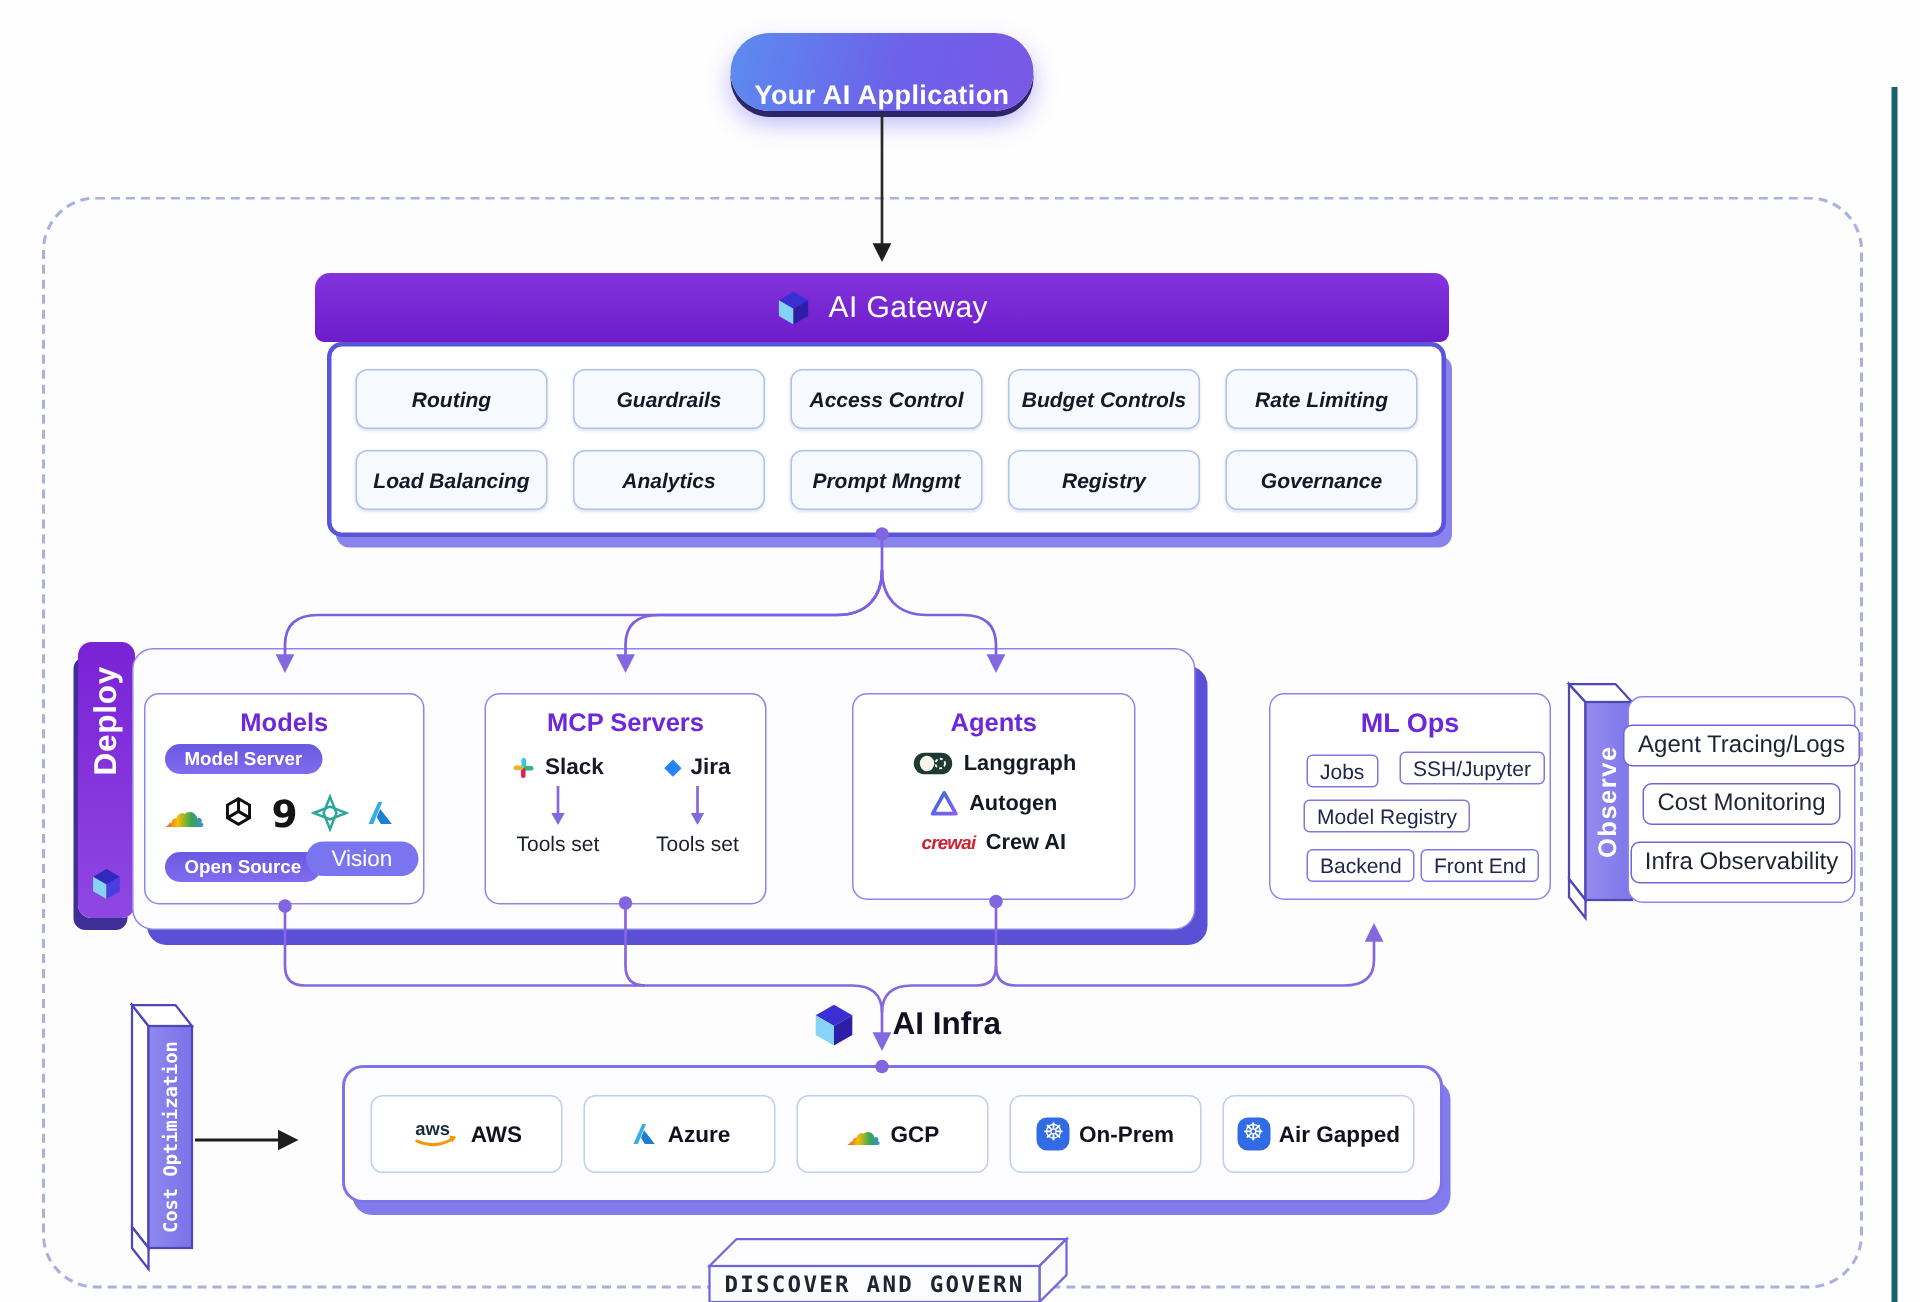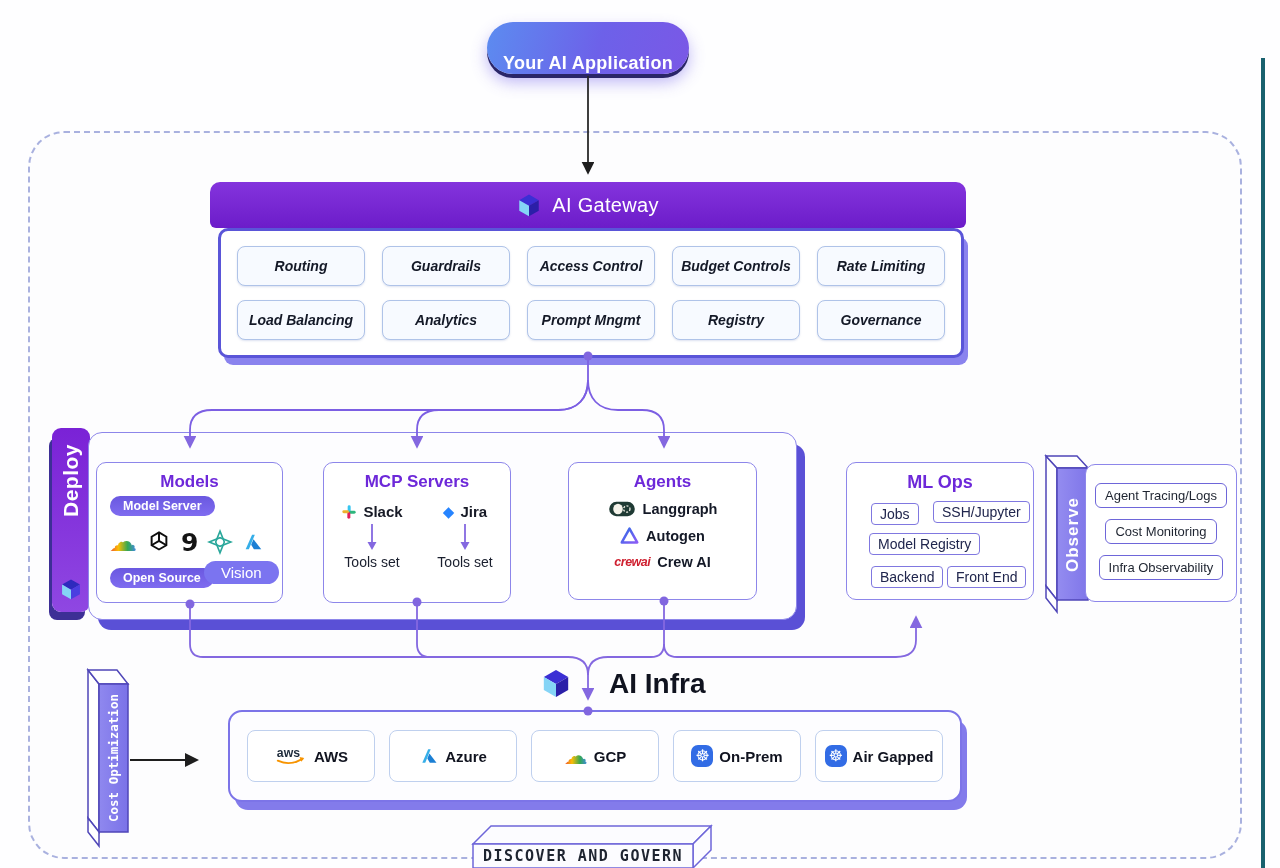--- a/index.html
+++ b/index.html
@@ -50,27 +50,27 @@
   .mcp-name{font-size:15px;font-weight:600;display:flex;align-items:center;gap:6px;}
   .tools-label{font-size:14px;font-weight:500;color:#1A1F2E;}
   
   .agents-list{position:absolute;left:0;top:38px;width:100%;display:flex;flex-direction:column;
     align-items:center;gap:10px;}
   .agent-item{display:flex;align-items:center;gap:7px;font-size:14.5px;font-weight:600;color:#141927;}
   .crewai-word{font-style:italic;font-weight:700;color:#CF2030;font-size:12.5px;letter-spacing:-0.5px;}
   
   .chip{position:absolute;background:#fff;border:1.5px solid #8078E0;border-radius:4px;
     font-size:14px;font-weight:500;color:#20264D;padding:2px 8px;white-space:nowrap;}
-  .obs-chip{background:#fff;border:1.5px solid #6E66D9;border-radius:6px;font-size:13px;
+  .obs-chip{background:#fff;border:1.5px solid #6E66D9;border-radius:6px;font-size:16px;
     font-weight:500;color:#1E2430;padding:4px 9px;white-space:nowrap;}
   .observe-box{left:1085px;top:464px;width:152px;height:138px;display:flex;flex-direction:column;
     align-items:center;gap:11px;padding-top:18px;}
   .bar-text{color:#fff;display:flex;align-items:center;justify-content:center;z-index:5;}
   
-  .infra-label{display:flex;align-items:flex-start;gap:20px;font-size:28px;font-weight:600;color:#10131F;}
+  .infra-label{display:flex;align-items:center;gap:6px;font-size:21px;font-weight:600;color:#10131F;}
   .infra-container{left:228px;top:710px;width:730px;height:88px;background:#FDFDFF;border:2px solid #7C74E8;
     border-radius:14px;box-shadow:6px 9px 0 -1px #837BEB;display:flex;align-items:center;
     justify-content:center;gap:14px;z-index:2;text-align:right;}
   .provider-cell{width:126px;height:50px;background:#fff;border:1.5px solid #BFD0EE;border-radius:8px;
     display:flex;align-items:center;justify-content:center;gap:6px;font-size:15px;font-weight:600;color:#10131F;}
   .k8s{width:22px;height:22px;border-radius:7px;background:#326CE5;color:#fff;display:inline-flex;
     align-items:center;justify-content:center;font-size:16px;line-height:1;}
   .mono{font-family:"DejaVu Sans Mono","Liberation Mono",monospace;}
   .govern-text{left:473px;top:845px;width:220px;height:22px;display:flex;align-items:center;
     justify-content:center;font-size:15px;font-weight:700;letter-spacing:1.5px;color:#1E2430;z-index:6;}

